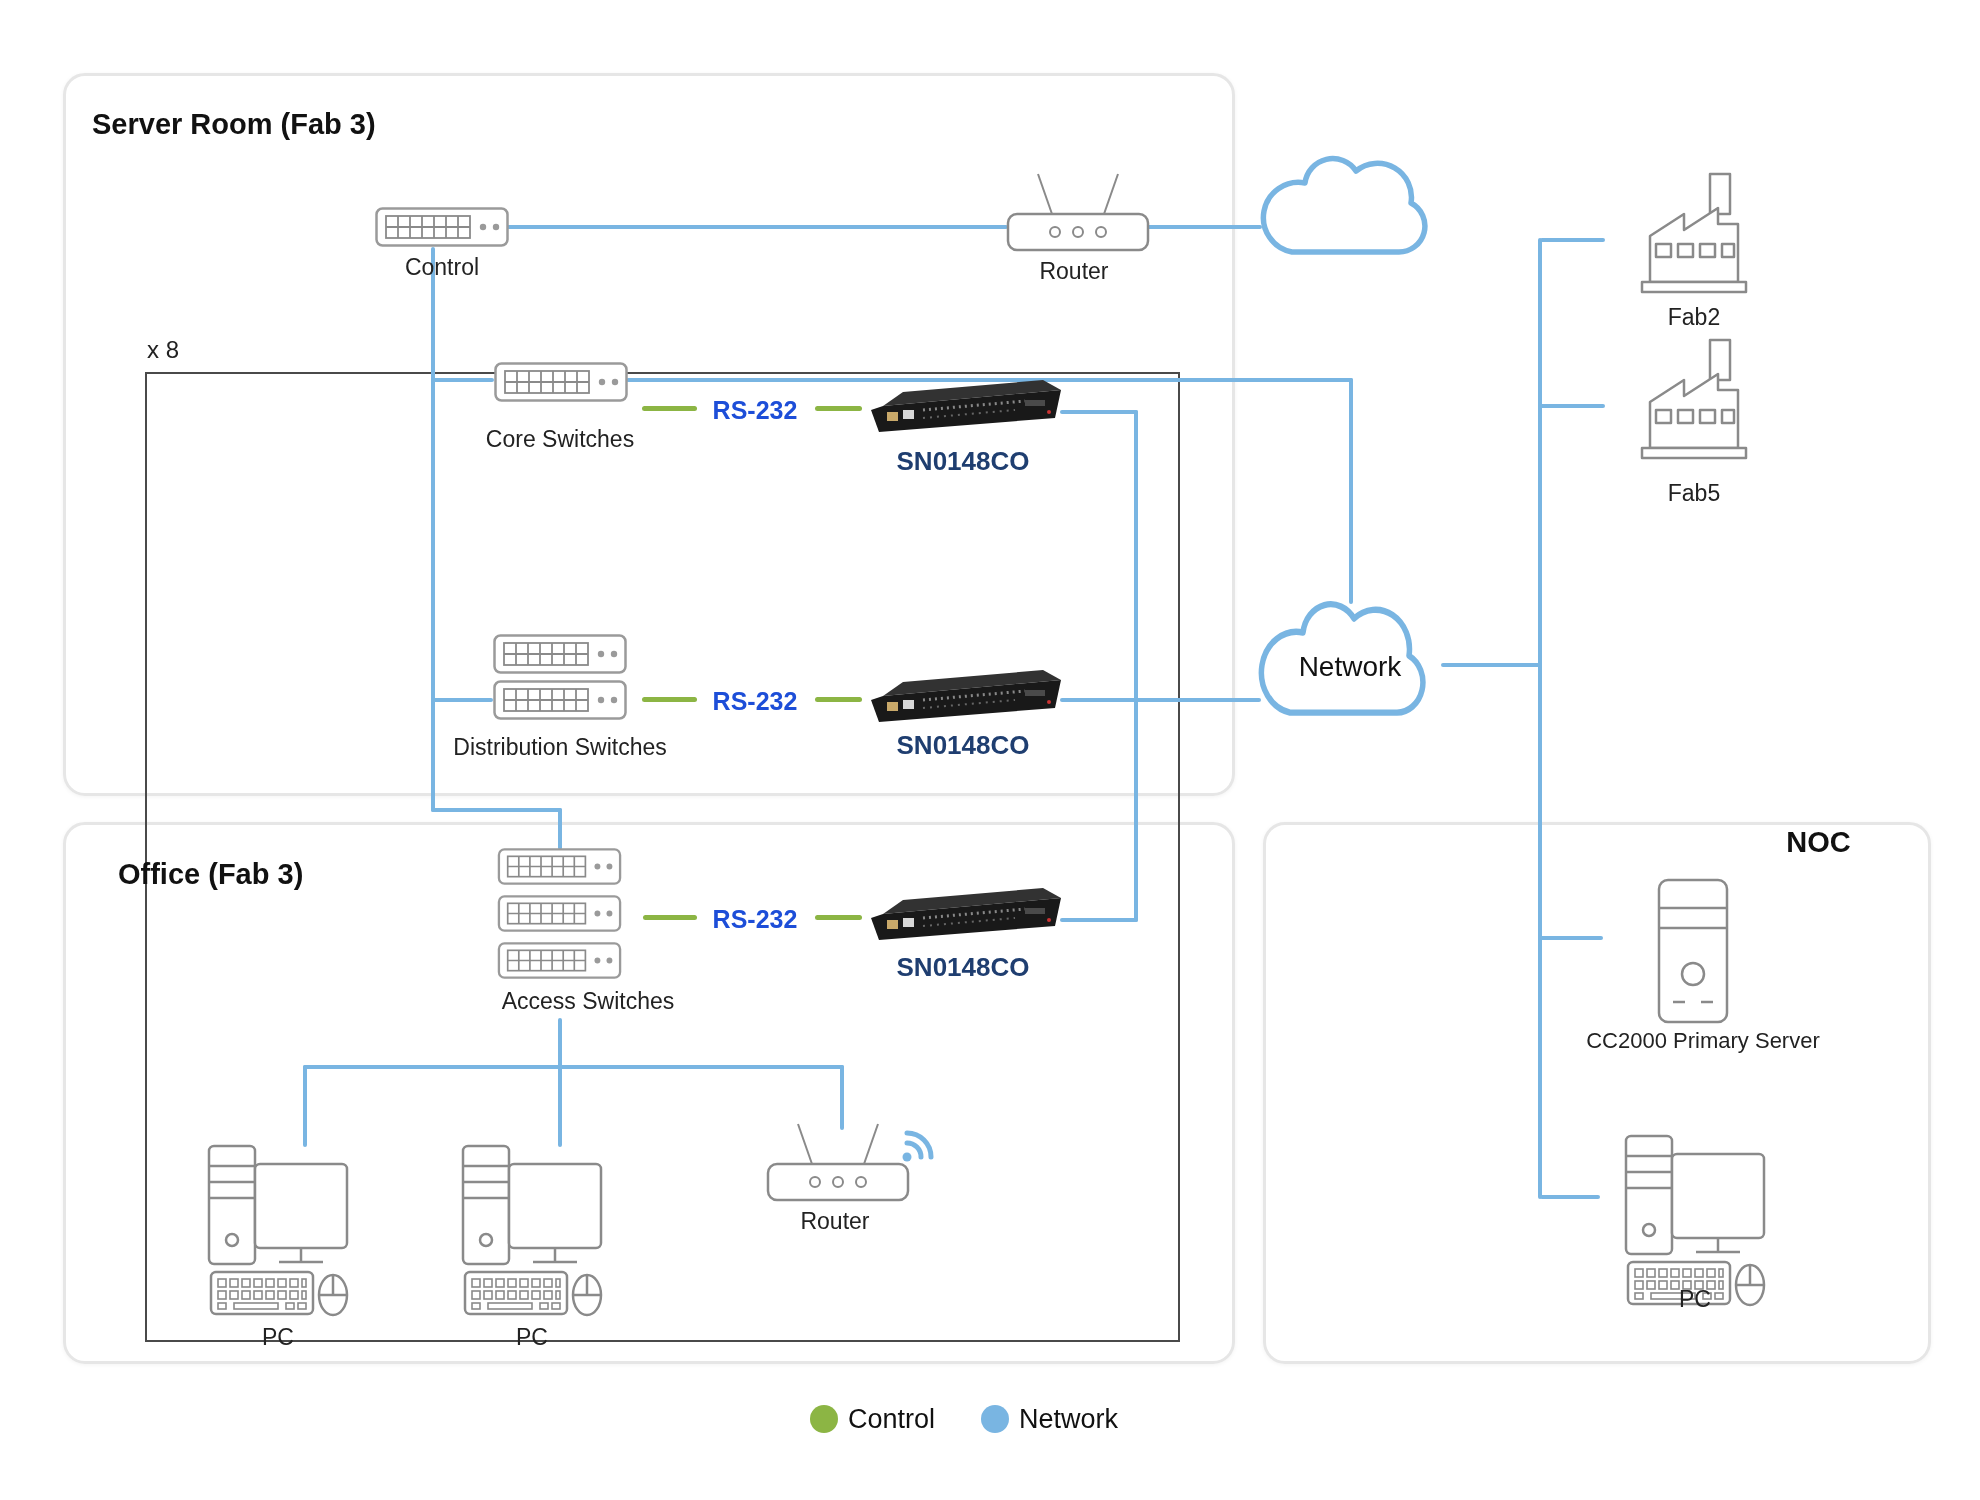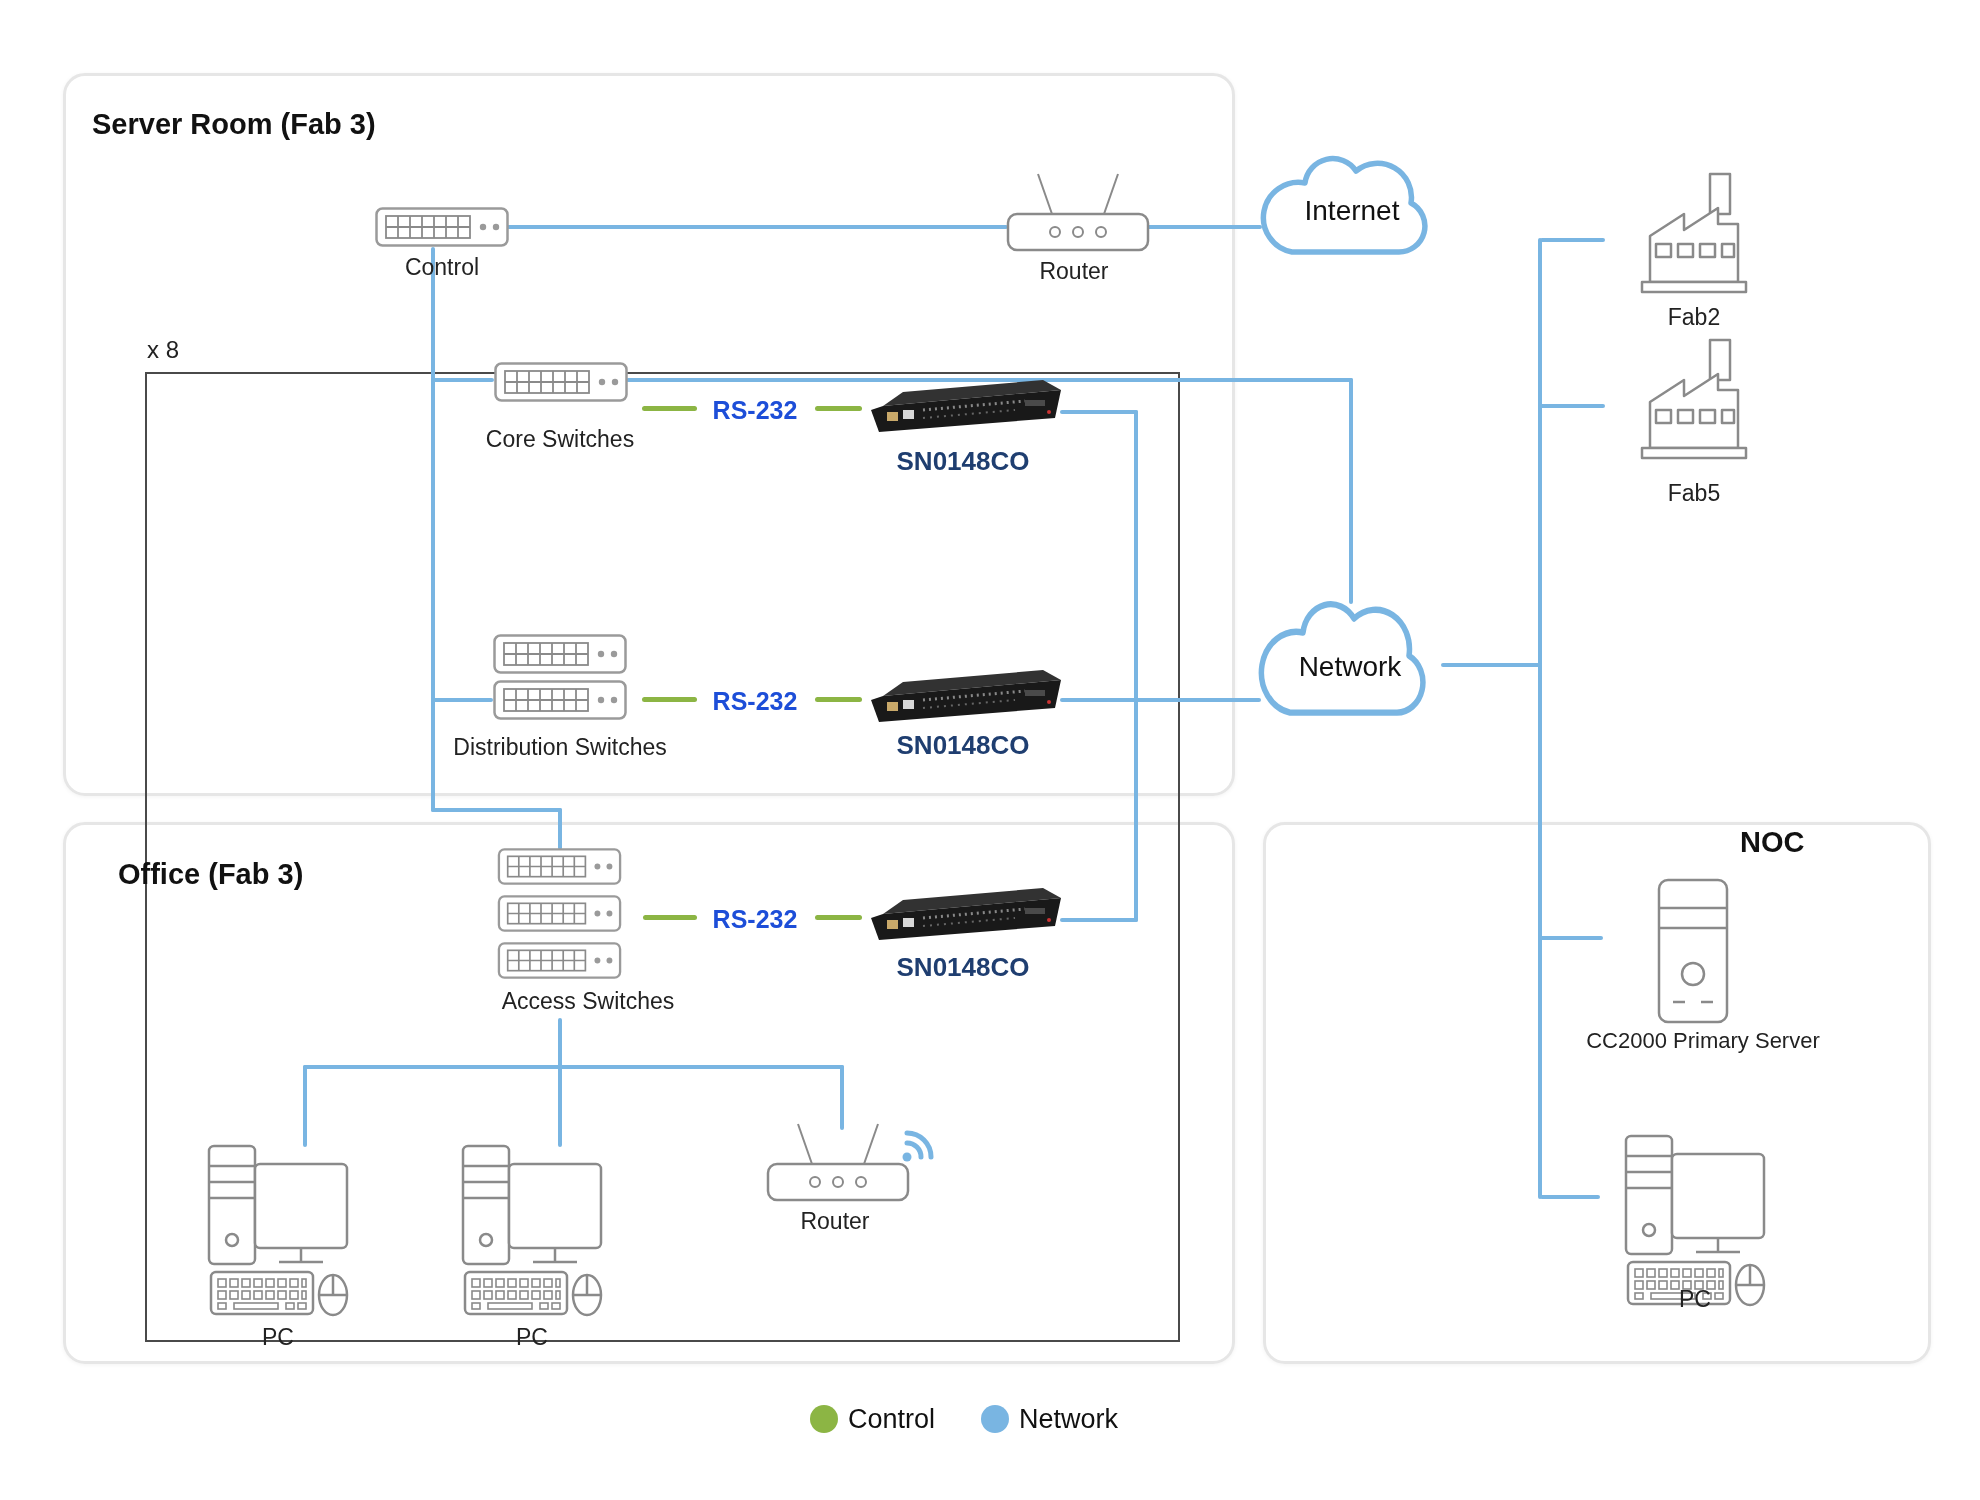--- a/index.html
+++ b/index.html
@@ -31,21 +31,21 @@
 </head>
 <body>
 
 <div class="region" style="left:63px;top:73px;width:1166px;height:717px;"></div>
 <div class="region" style="left:63px;top:822px;width:1166px;height:536px;"></div>
 <div class="region" style="left:1263px;top:822px;width:662px;height:536px;"></div>
 <div class="inner-box" style="left:145px;top:372px;width:1031px;height:966px;"></div>
 
 <div class="box-title" style="left:92px;top:108px;">Server Room (Fab 3)</div>
 <div class="box-title" style="left:118px;top:858px;">Office (Fab 3)</div>
-<div class="box-title" style="left:1740px;top:826px;width:157px;text-align:left;">NOC</div>
+<div class="box-title" style="left:1740px;top:826px;width:157px;text-align:center;">NOC</div>
 <div class="mult-label" style="left:147px;top:336px;">x 8</div>
 
 <div class="hline" style="left:505px;top:225px;width:503px;"></div>
 <div class="hline" style="left:1140px;top:225px;width:122px;"></div>
 <div class="vline" style="left:431px;top:247px;height:565px;"></div>
 <div class="hline" style="left:431px;top:808px;width:131px;"></div>
 <div class="vline" style="left:558px;top:808px;height:42px;"></div>
 <div class="hline" style="left:433px;top:378px;width:61px;"></div>
 <div class="hline" style="left:433px;top:698px;width:60px;"></div>
 <div class="hline" style="left:626px;top:378px;width:727px;"></div>
@@ -104,21 +104,20 @@
     <circle cx="78" cy="64" r="5" fill="none" stroke="#8a8a8a" stroke-width="2"></circle>
     <circle cx="101" cy="64" r="5" fill="none" stroke="#8a8a8a" stroke-width="2"></circle>
   </svg>
 </div>
 <div class="lbl" style="left:1014px;top:258px;width:120px;">Router</div>
 
 <div class="abs" style="left:1260px;top:155px;width:184px;height:112px;">
   <svg width="184" height="112" viewBox="0 0 184 112" preserveAspectRatio="none">
     <path d="M46,97 H138 A26,26 0 0 0 151,48 A34,34 0 0 0 96,16 A28,28 0 0 0 45,28 A27,27 0 0 0 32,97 Z" fill="#fff" stroke="#79b5e2" stroke-width="5.5" stroke-linejoin="round"></path>
   </svg>
-  <div class="cloud-label" style="left:0;top:8px;width:184px;height:96px;">Internet</div>
 </div>
 
 <div class="abs" style="left:494px;top:362px;width:134px;height:40px;">
   <svg width="134" height="40" viewBox="0 0 134 40">
     <rect x="1.5" y="1.5" width="131" height="37" rx="6" fill="#fff" stroke="#9a9a9a" stroke-width="2.5"></rect>
     <g stroke="#8a8a8a" stroke-width="1.8" fill="none">
       <rect x="11" y="9" width="84" height="22"></rect>
       <line x1="11" y1="20" x2="95" y2="20"></line>
       <line x1="23" y1="9" x2="23" y2="31"></line>
         <line x1="35" y1="9" x2="35" y2="31"></line>

